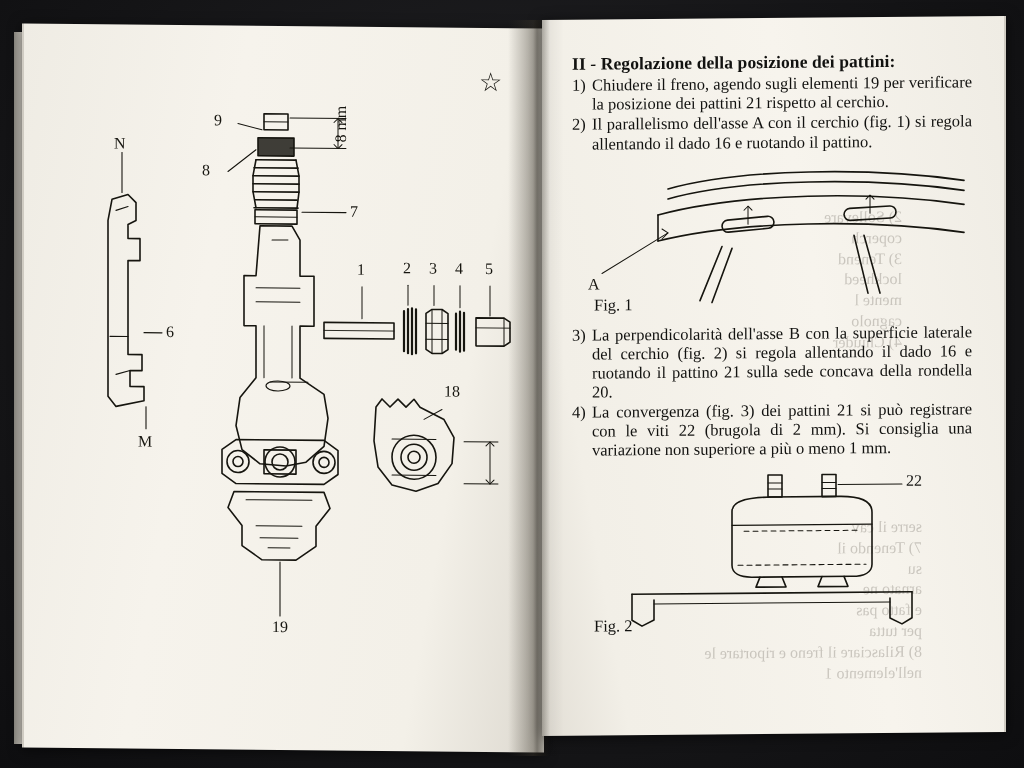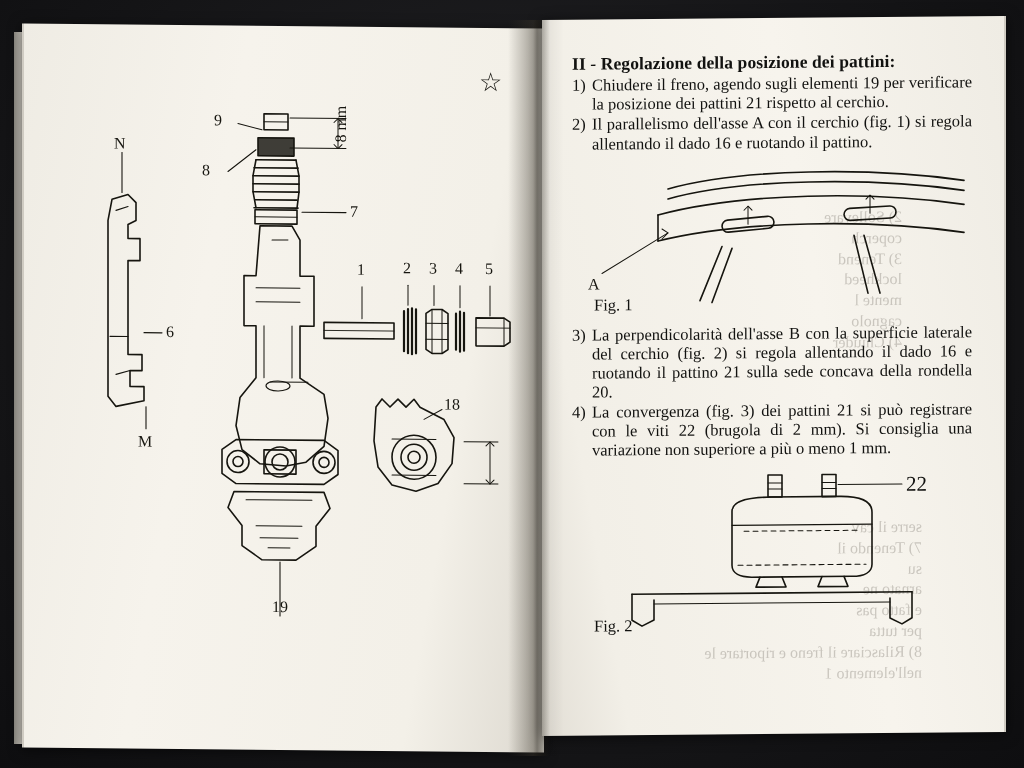--- a/index.html
+++ b/index.html
@@ -137,21 +137,21 @@
     color: rgba(120,115,105,0.35);
     font-size: 16px;
     line-height: 1.3;
     transform: scaleX(-1);
     pointer-events: none;
     user-select: none;
   }
   .fig-wrap { position: relative; }
   .figlabel-22 {
     position: absolute;
-    font-size: 21px;
+    font-size: 16px;
   }
 </style>
 </head>
 <body>
 
 <div id="stage">
   <div class="backdrop"></div>
 
   <div class="book">
     <div class="spine-block"></div>
@@ -285,22 +285,22 @@
         <div class="lbl" style="left:114px; top:408px;">M</div>
         <div class="lbl" style="left:142px; top:298px;">6</div>
         <div class="lbl" style="left:190px; top:86px;">9</div>
         <div class="lbl" style="left:178px; top:136px;">8</div>
         <div class="lbl" style="left:326px; top:176px;">7</div>
         <div class="lbl" style="left:333px; top:234px;">1</div>
         <div class="lbl" style="left:379px; top:232px;">2</div>
         <div class="lbl" style="left:405px; top:232px;">3</div>
         <div class="lbl" style="left:431px; top:232px;">4</div>
         <div class="lbl" style="left:461px; top:232px;">5</div>
-        <div class="lbl" style="left:420px; top:368px;">18</div>
-        <div class="lbl" style="left:248px; top:572px;text-align:center;">19</div>
+        <div class="lbl" style="left:420px; top:355px;">18</div>
+        <div class="lbl" style="left:248px; top:592px;text-align:center;">19</div>
 
         <div class="lbl vert" style="left:308px; top:116px;">8 mm</div>
       </div>
     </div>
 
     <div class="page page-right">
 
       <div class="bleed" style="left:40px; top:190px; width:320px;">
         <div>2) Sollevare</div>
         <div>coperch</div>

